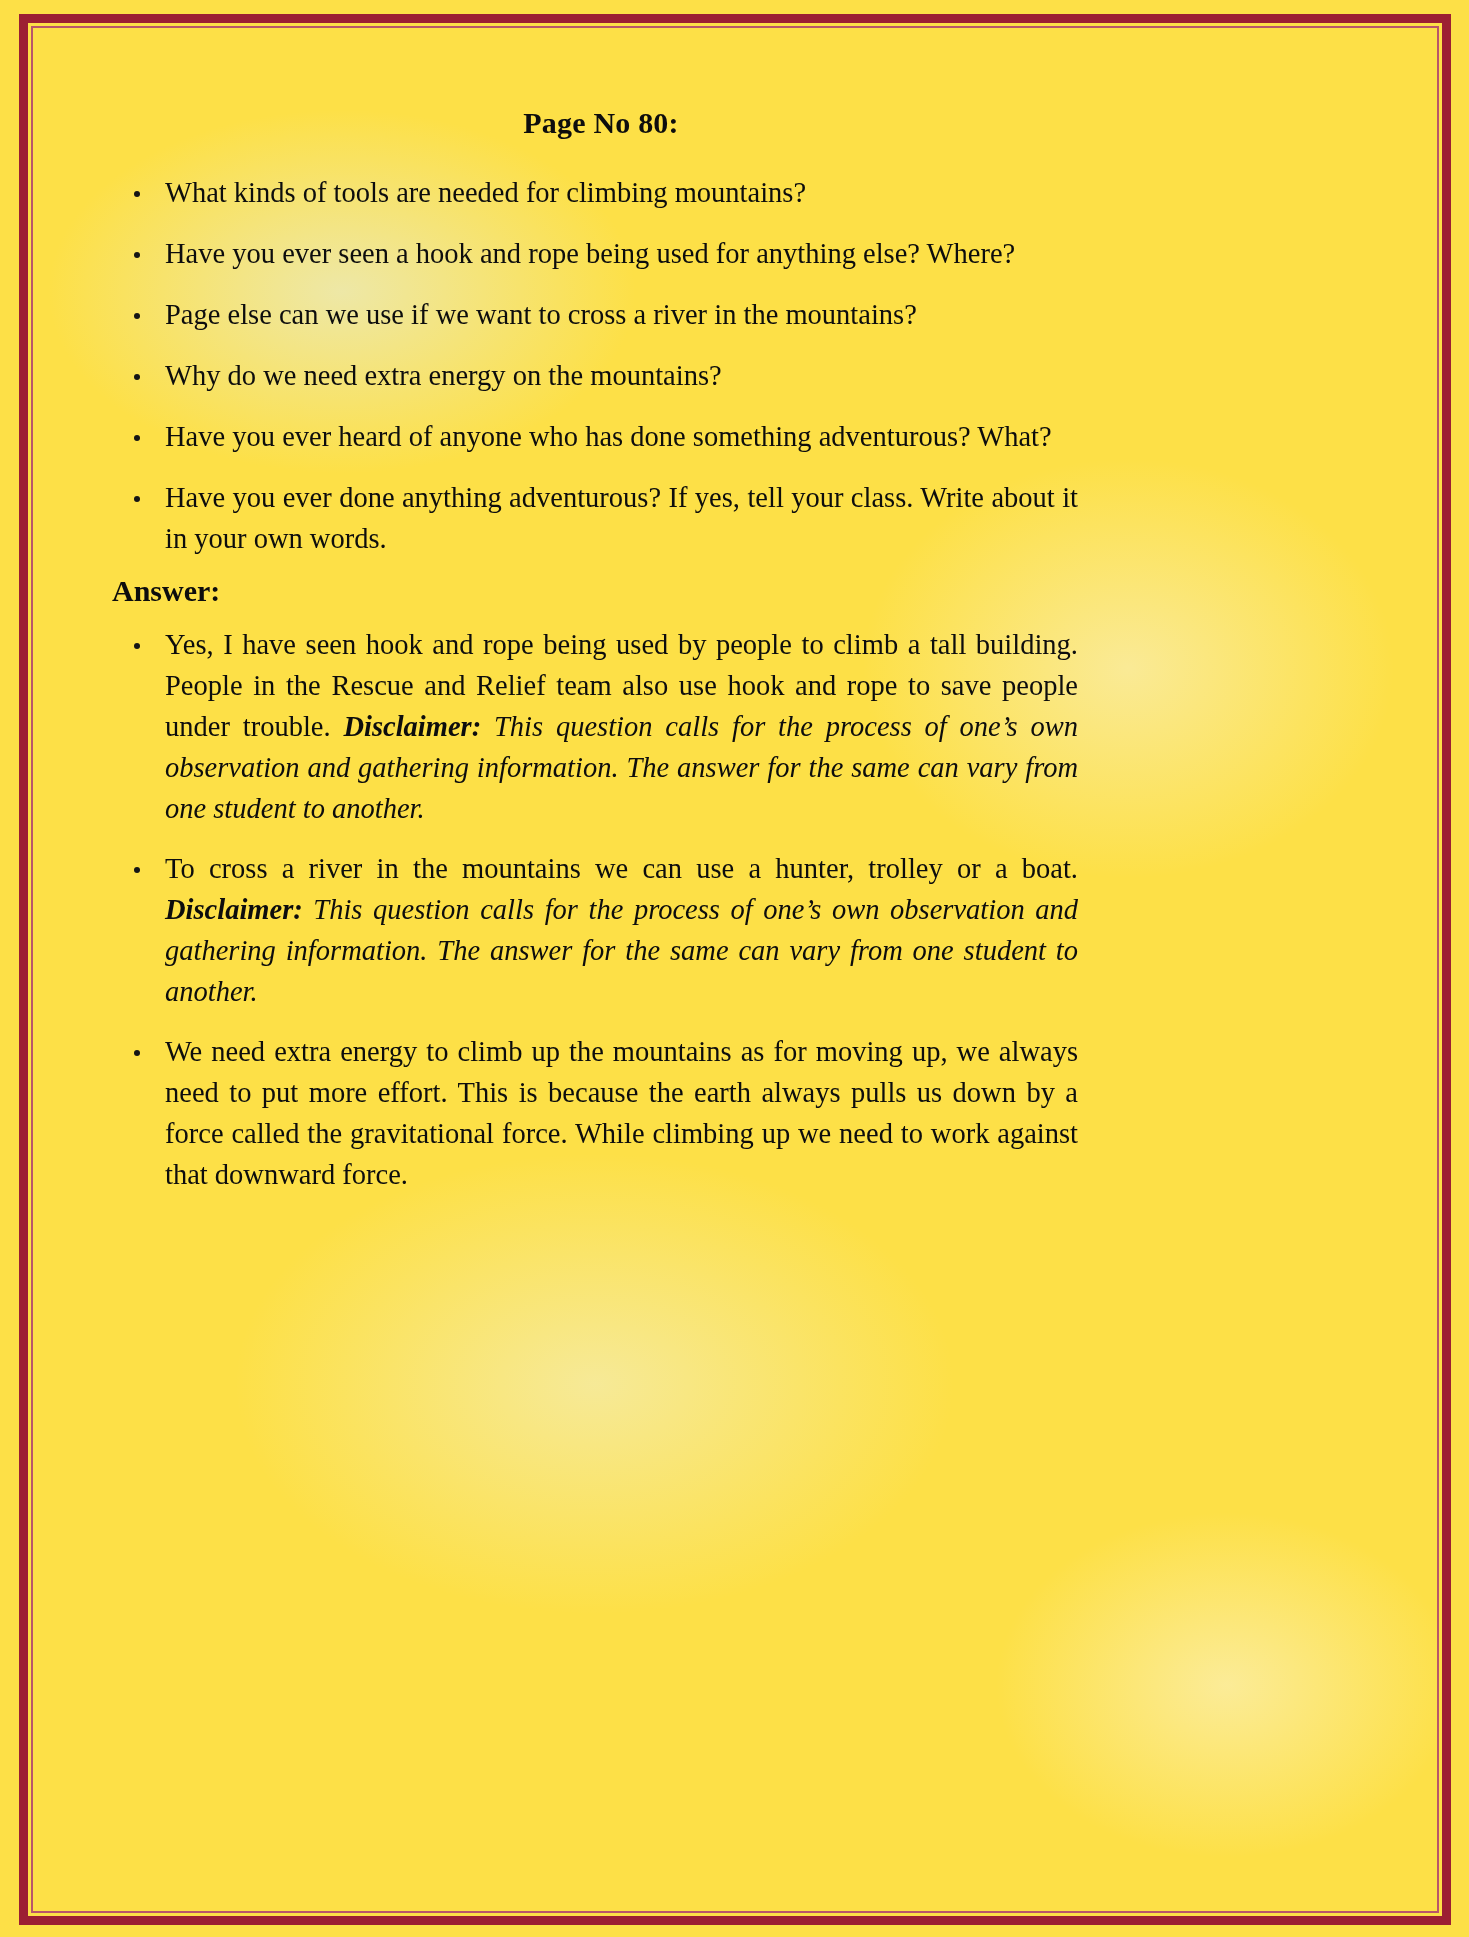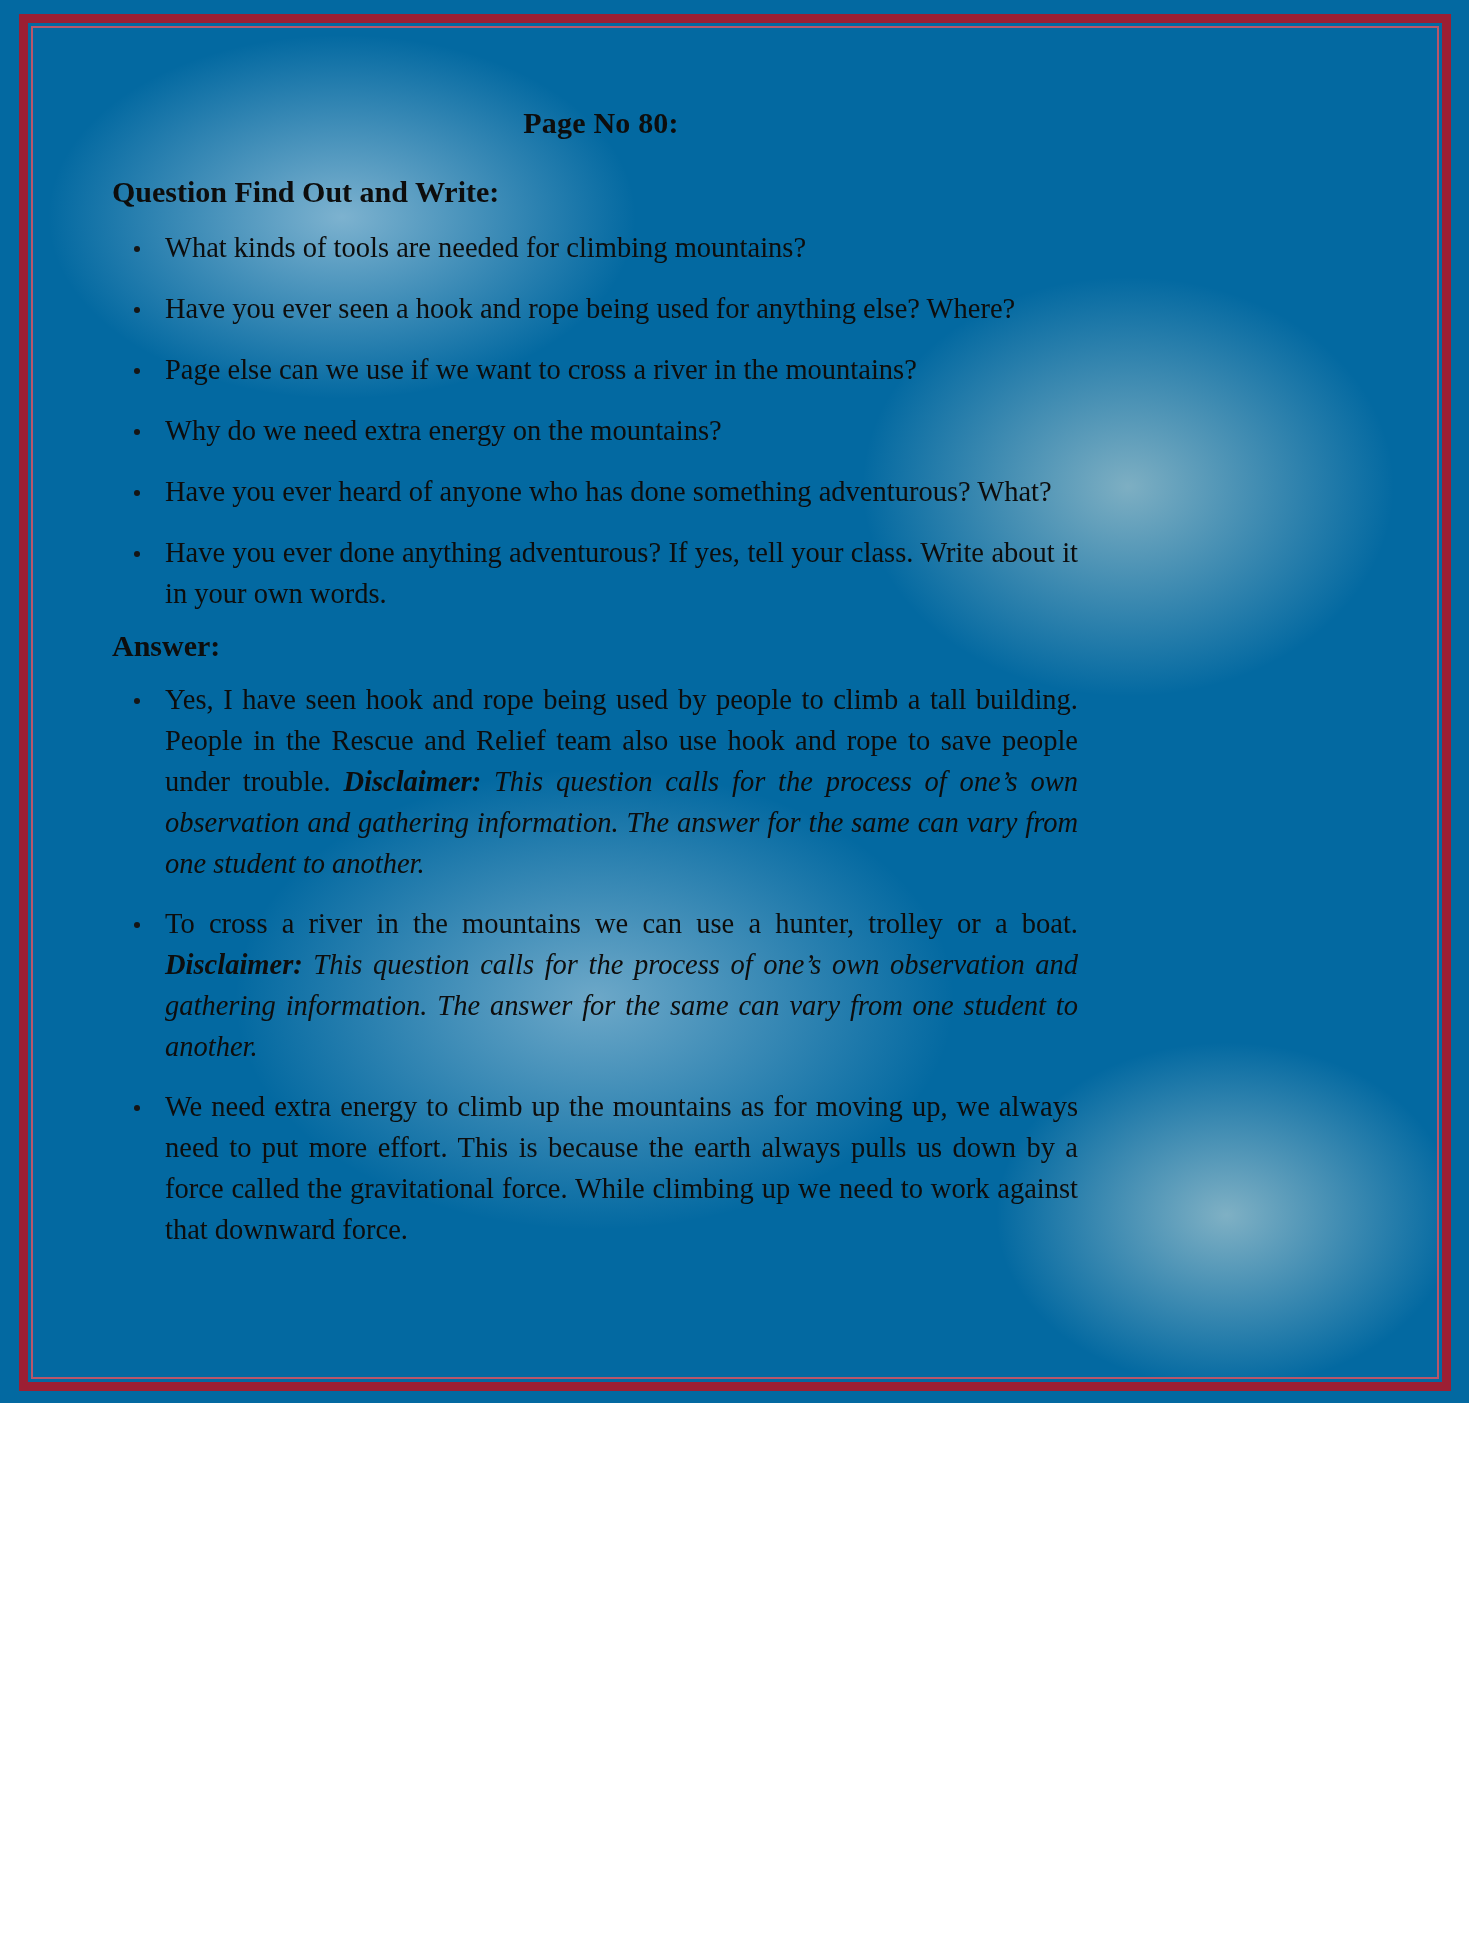--- a/index.html
+++ b/index.html
@@ -12,22 +12,22 @@
     height: 1937px;
     font-family: "Liberation Serif", "DejaVu Serif", serif;
     color: #0d0d0d;
     -webkit-font-smoothing: antialiased;
   }
 
   
   .page {
     position: relative;
     width: 1469px;
-    height: 1403px;
-    background: #0369a1;
+    height: 1937px;
+    background: #fde047;
     box-sizing: border-box;
     overflow: hidden;
   }
 
   .border-outer {
     position: absolute;
     left: 19px;
     top: 14px;
     right: 18px;
     bottom: 12px;
@@ -137,21 +137,20 @@
 <div class="page">
 
   <div class="border-outer"></div>
   <div class="border-inner"></div>
   <div class="paper-tint"></div>
 
   <div class="content">
 
     <div class="page-no">Page No 80:</div>
 
-    <div class="section-head">Question Find Out and Write:</div>
 
     <ul class="bullets questions">
       <li>
         <span>What kinds of tools are needed for climbing mountains?</span>
       </li>
       <li>
         <span>Have you ever seen a hook and rope being used for anything else? Where?</span>
       </li>
       <li>
         <span>Page else can we use if we want to cross a river in the mountains?</span>

